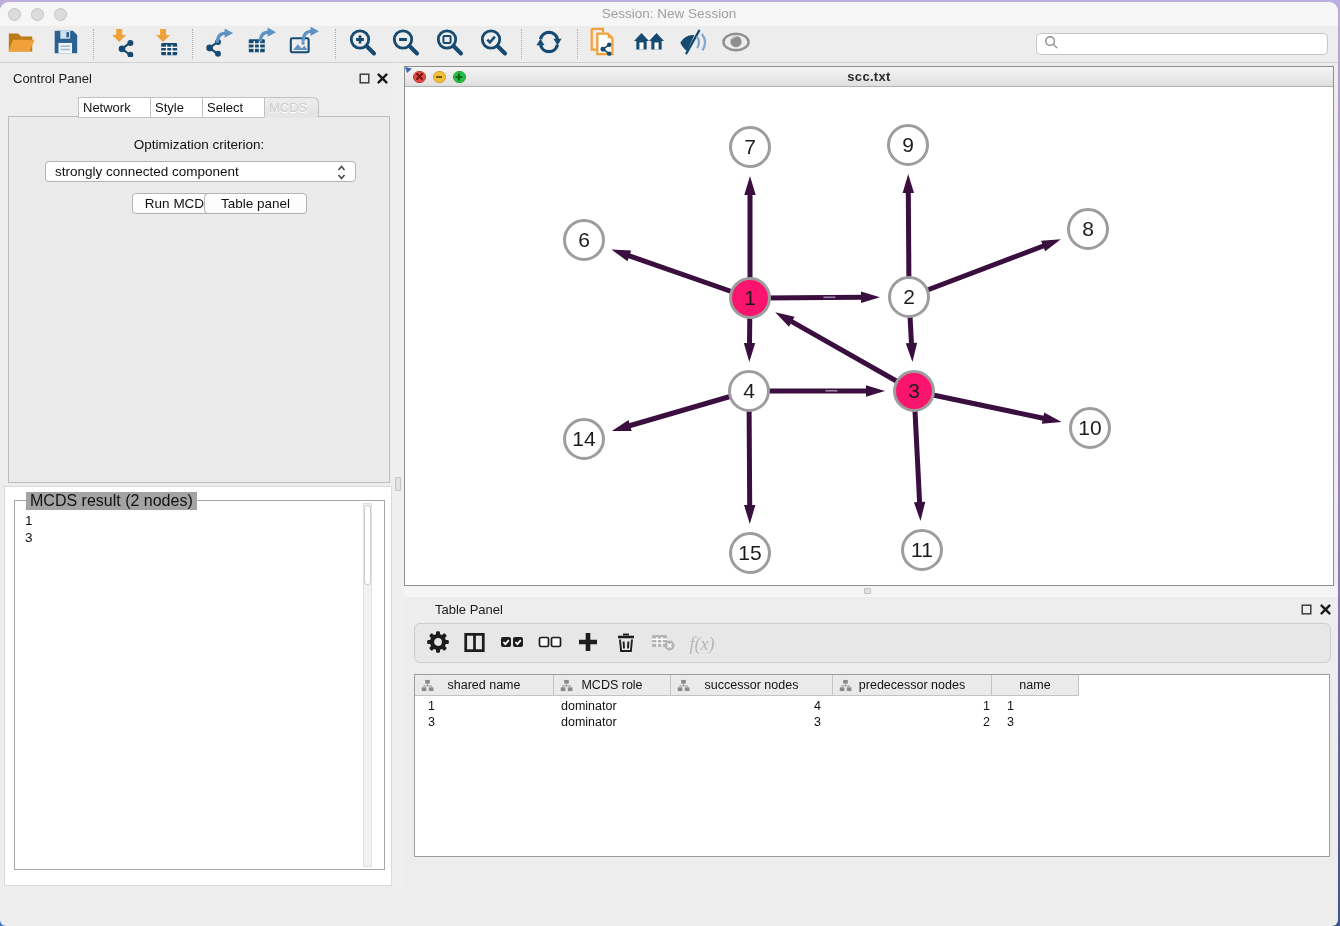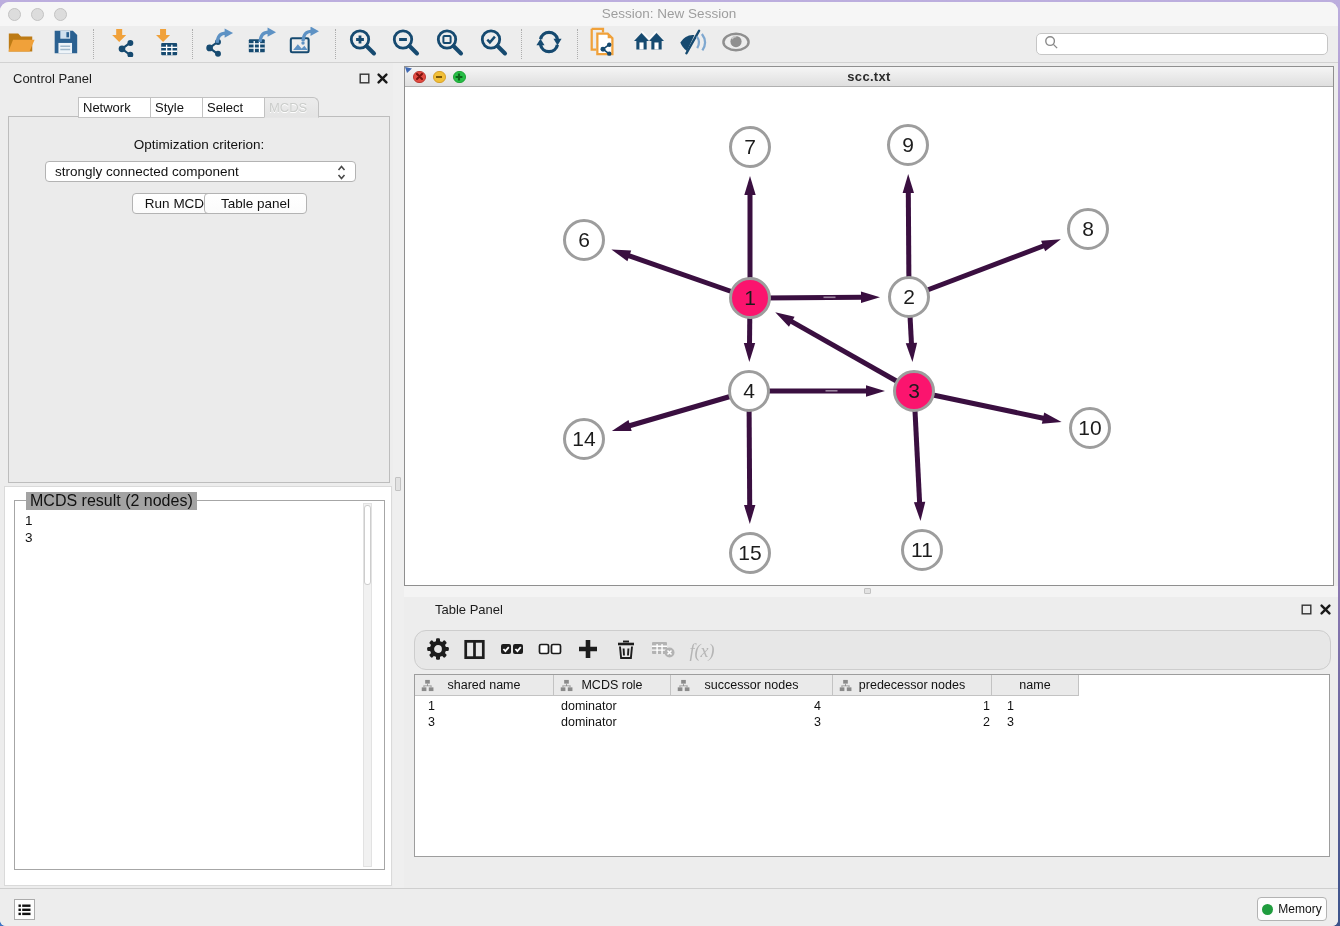--- a/index.html
+++ b/index.html
@@ -65,21 +65,21 @@
   .wl-close { left:8px;  background:#e44a41; border:1px solid #b93931; color:#7a120d; }
   .wl-min   { left:28px; background:#f2c037; border:1px solid #d6a02a; color:#7a5708; }
   .wl-max   { left:48px; background:#27bf47; border:1px solid #1da335; color:#0d661c; }
   .wl svg { display:block; }
   .net-canvas { position:absolute; left:0; top:20px; right:0; bottom:0; background:#fff; overflow:hidden; }
   
   .tpanel { position:absolute; left:404px; top:595px; width:934px; height:291px; background:#ededed; }
   .tpanel .panel-title { left:31px; top:5px; }
   .tpanel .panel-float { left:896px; top:6px; }
   .tpanel .panel-close { left:915px; top:6px; }
-  .ttoolbar { position:absolute; left:10px; top:33px; width:917px; height:40px; background:#e7e7e7; border:1px solid #cdcdcd; border-radius:12px; }
+  .ttoolbar { position:absolute; left:10px; top:26px; width:917px; height:40px; background:#e7e7e7; border:1px solid #cdcdcd; border-radius:6px; }
   .ttb { position:absolute; top:4px; width:32px; height:32px; display:flex; align-items:center; justify-content:center; }
   .fxlabel { font-family:"Liberation Serif", serif; font-style:italic; font-size:18px; color:#b5b5b5; }
   .dtable { position:absolute; left:10px; top:77px; width:916px; height:183px; background:#fff; border:1px solid #9d9d9d; }
   .thead { position:absolute; left:0; top:0; height:21px; display:flex;align-items:center; }
   .th { position:relative; height:21px; background:#eaeaea; border-right:1px solid #c3c3c3; border-bottom:1px solid #c3c3c3;
         display:flex; align-items:center; justify-content:center; font-size:12.5px; color:#111; }
   .th .tree-ico { position:absolute; left:6px; top:4px; }
   .trow { position:absolute; left:0; height:16px; display:flex; font-size:12.5px; color:#111; }
   .td { height:16px; line-height:16px; overflow:hidden; }
   .bottom-tabs { position:absolute; left:296px; top:271px; display:flex; }
@@ -621,32 +621,14 @@
             <div class="td" style="width:140px;text-align:left;padding-left:13px;padding-right:0px">3</div>
             <div class="td" style="width:118px;text-align:left;padding-left:6px;padding-right:0px">dominator</div>
             <div class="td" style="width:163px;text-align:right;padding-left:0px;padding-right:15px">3</div>
             <div class="td" style="width:160px;text-align:right;padding-left:0px;padding-right:6px">2</div>
             <div class="td" style="width:88px;text-align:left;padding-left:11px;padding-right:0px">3</div>
           </div>
         </div>
     </div>
   </div>
 
-  <div class="statusbar">
-    <div class="list-btn">
-      <svg width="13" height="12" viewBox="0 0 13 12">
-        <g fill="#111">
-          <rect x="0.5" y="0.5" width="2.4" height="2.4"></rect>
-            <rect x="4.2" y="0.5" width="8.3" height="2.4"></rect>
-          <rect x="0.5" y="4.6" width="2.4" height="2.4"></rect>
-            <rect x="4.2" y="4.6" width="8.3" height="2.4"></rect>
-          <rect x="0.5" y="8.7" width="2.4" height="2.4"></rect>
-            <rect x="4.2" y="8.7" width="8.3" height="2.4"></rect>
-        </g>
-      </svg>
-    </div>
-    <div class="memory-btn">
-      <span class="memory-dot"></span>
-      <span>Memory</span>
-    </div>
-  </div>
 
 </div>
 
 </body></html>

